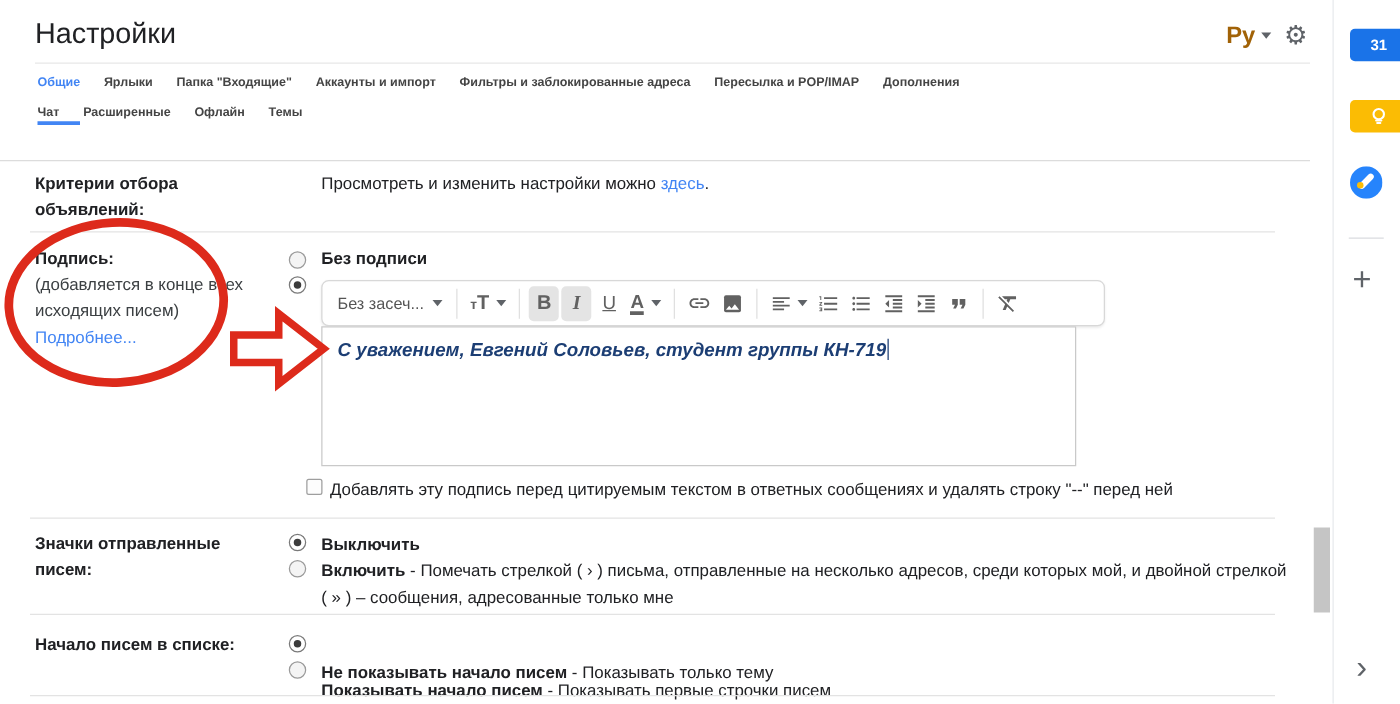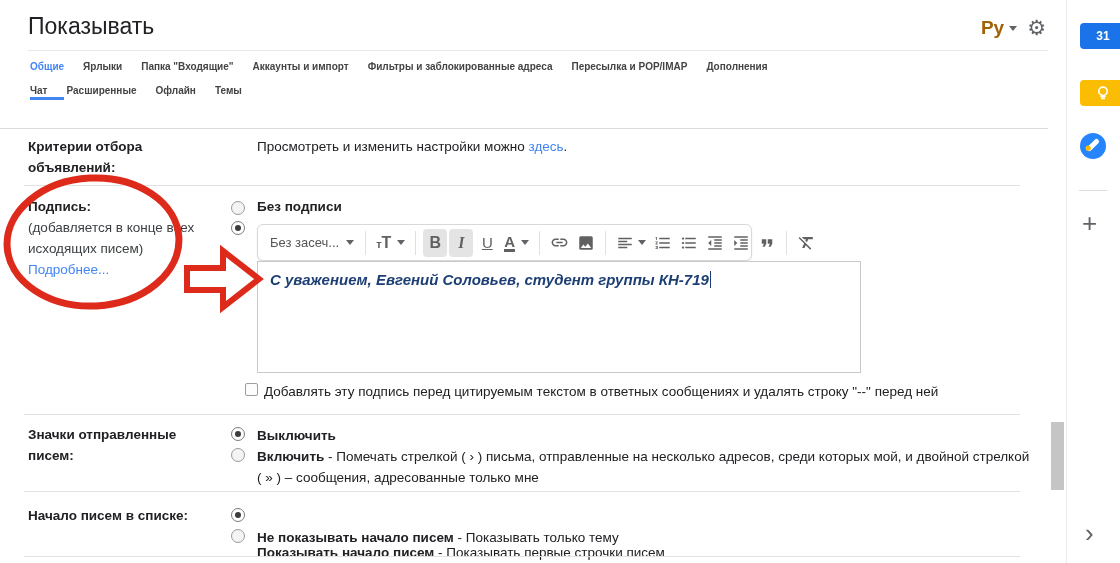--- a/index.html
+++ b/index.html
@@ -36,21 +36,21 @@
   
   .radio { width:14px; height:14px; border-radius:50%; border:1px solid #9a9a9a; background:#f4f4f4; position:absolute; }
   .radio.sel { border-color:#7a7a7a; background:#fff; }
   .radio.sel::after { content:""; position:absolute; left:3px; top:3px; width:6px; height:6px; border-radius:50%; background:#3c3c3c; }
   .checkbox { width:13px; height:13px; border:1px solid #9e9e9e; border-radius:2px; background:#fdfdfd; position:absolute; }
 
   .opt-bold { font-weight:bold; }
 
   
   .toolbar {
-    left:257px; top:224px; width:495px; height:37px; background:#fff;
+    left:257px; top:224px; width:627px; height:37px; background:#fff;
     border:1px solid #d8d8d8; border-radius:6px; box-shadow:0 1px 2px rgba(0,0,0,.08);
     display:flex; align-items:center; padding:0 8px; gap:2px;
   }
   .tb-sep { width:1px; height:24px; background:#e0e0e0; margin:0 5px; flex:none; }
   .tb-btn { display:flex; align-items:center; justify-content:center; height:28px; min-width:24px;
     border-radius:4px; color:#616161; cursor:pointer; padding:0 3px; flex:none; }
   .tb-btn.pressed { background:#e4e4e4; }
   .tb-btn svg { display:block; }
   .tb-font { font-size:13px; color:#555; display:flex; align-items:center; gap:7px; padding:0 4px; }
   .tb-B { font-weight:bold; font-size:16px; }
@@ -74,21 +74,21 @@
   .keep { background:#fbbc04; border-radius:4px; display:flex; align-items:center; justify-content:center; }
   .side-divider { left:1079px; top:190px; width:28px; height:1px; background:#dadce0; }
   .plus { left:1082px; top:208px; font-size:26px; color:#5f6368; font-weight:normal; cursor:pointer; }
   .chevron { left:1085px; top:518px; font-size:26px; color:#5f6368; cursor:pointer; }
 
   .overlay { left:0; top:0; width:1120px; height:563px; pointer-events:none; z-index:50; }
 </style>
 </head>
 <body>
 
-<div class="abs page-title">Показывать</div>
+<div class="abs page-title">Настройки</div>
 <div class="abs header-actions">
   <span class="lang-btn">
     <span>Ру</span>
     <span class="caret"></span>
   </span>
   <span class="gear">⚙</span>
 </div>
 <div class="abs header-line"></div>
 
 <div class="abs tabs-row1">

